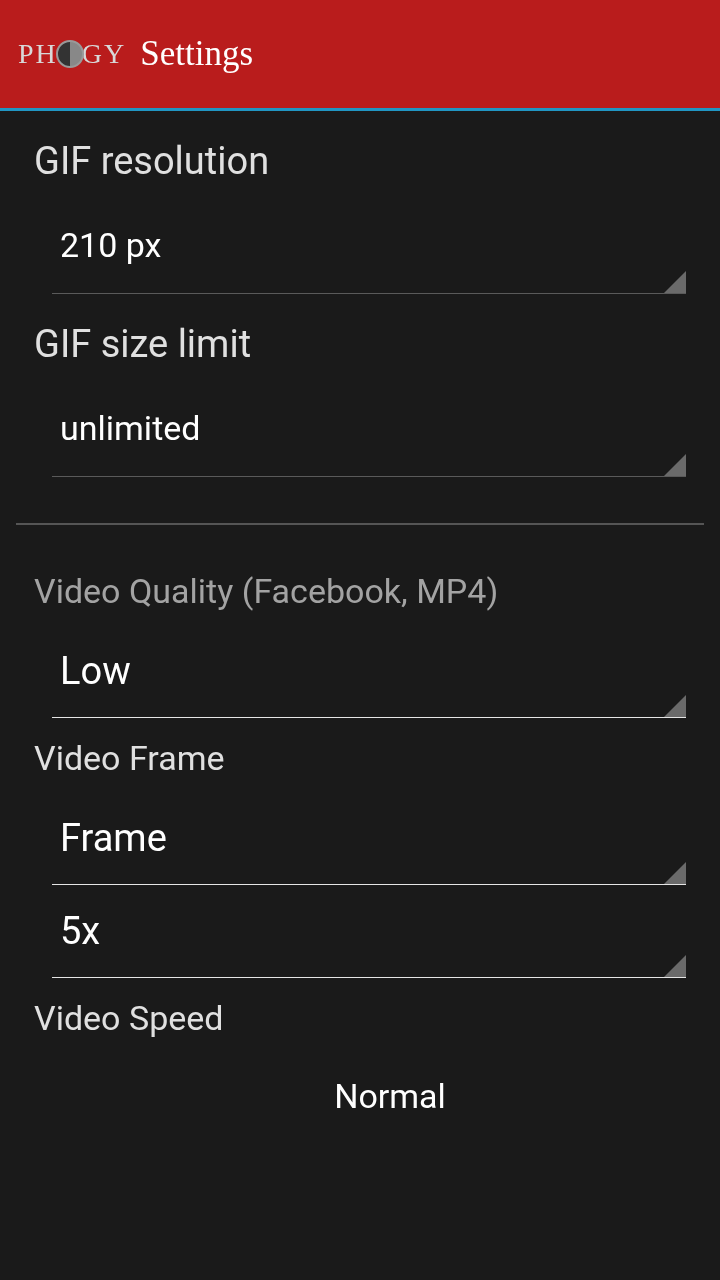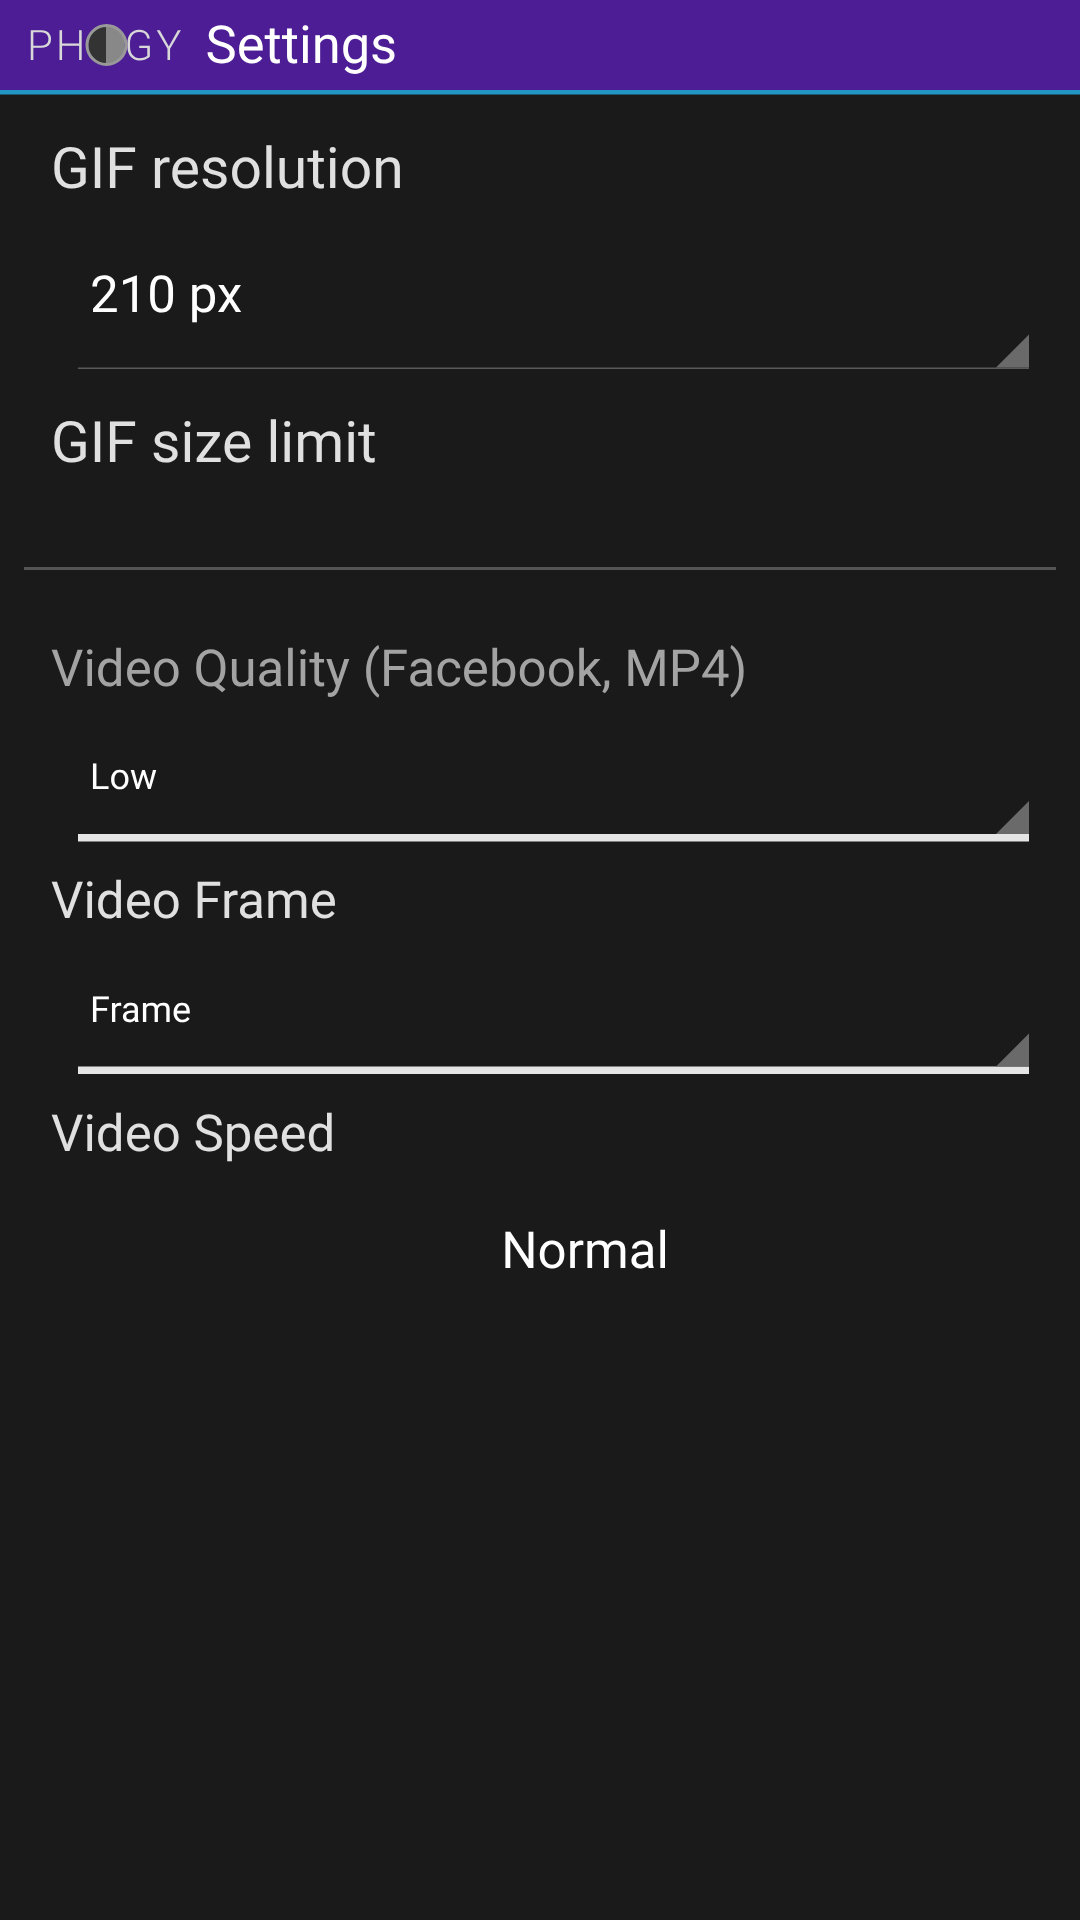--- a/index.html
+++ b/index.html
@@ -9,25 +9,26 @@
   }
   body {
     width: 720px;
     height: 1280px;
     background: #1a1a1a;
     font-family: Roboto, "Helvetica Neue", Arial, sans-serif;
     color: #ffffff;
     overflow: hidden;
   }
   .header {
-    background: #4c1d95;
-    height: 60px;
+    background: #b91c1c;
+    height: 108px;
     display: flex;
     align-items: center;
     padding-left: 18px;
+    font-family: Liberation Serif, serif;
   }
   .logo {
     display: flex;
     align-items: center;
     margin-right: 14px;
     font-weight: 300;
     font-size: 28px;
     letter-spacing: 2px;
     color: #d8d8d8;
   }
@@ -93,22 +94,22 @@
   .tight-label {
     font-size: 34px;
     color: #e0e0e0;
     padding: 20px 34px 14px 34px;
     font-weight: 400;
   }
   .spinner-tight {
     position: relative;
     margin: 0 34px 0 52px;
     padding: 24px 0 24px 8px;
-    border-bottom: 5px solid #e5e5e5;
-    font-size: 24px;
+    border-bottom: 1px solid #e5e5e5;
+    font-size: 38px;
     color: #ffffff;
     cursor: pointer;
   }
   .spinner-tight::after {
     content: "";
     position: absolute;
     right: 0;
     bottom: 0;
     width: 0;
     height: 0;
@@ -137,32 +138,38 @@
 <div class="header-divider"></div>
 
 <div class="content">
 
   <div class="section-label">GIF resolution</div>
   <div class="spinner">
     <span>210 px</span>
   </div>
 
   <div class="section-label">GIF size limit</div>
+  <div class="spinner">
+    <span>unlimited</span>
+  </div>
 
   <div class="section-divider"></div>
 
   <div class="video-section-label">Video Quality (Facebook, MP4)</div>
   <div class="spinner-tight">
     <span>Low</span>
   </div>
 
   <div class="tight-label">Video Frame</div>
   <div class="spinner-tight">
     <span>Frame</span>
   </div>
 
+  <div class="spinner-tight">
+    <span>5x</span>
+  </div>
 
   <div class="tight-label">Video Speed</div>
   <div class="last-value">
     <span>Normal</span>
   </div>
 
 </div>
 
 </body></html>

